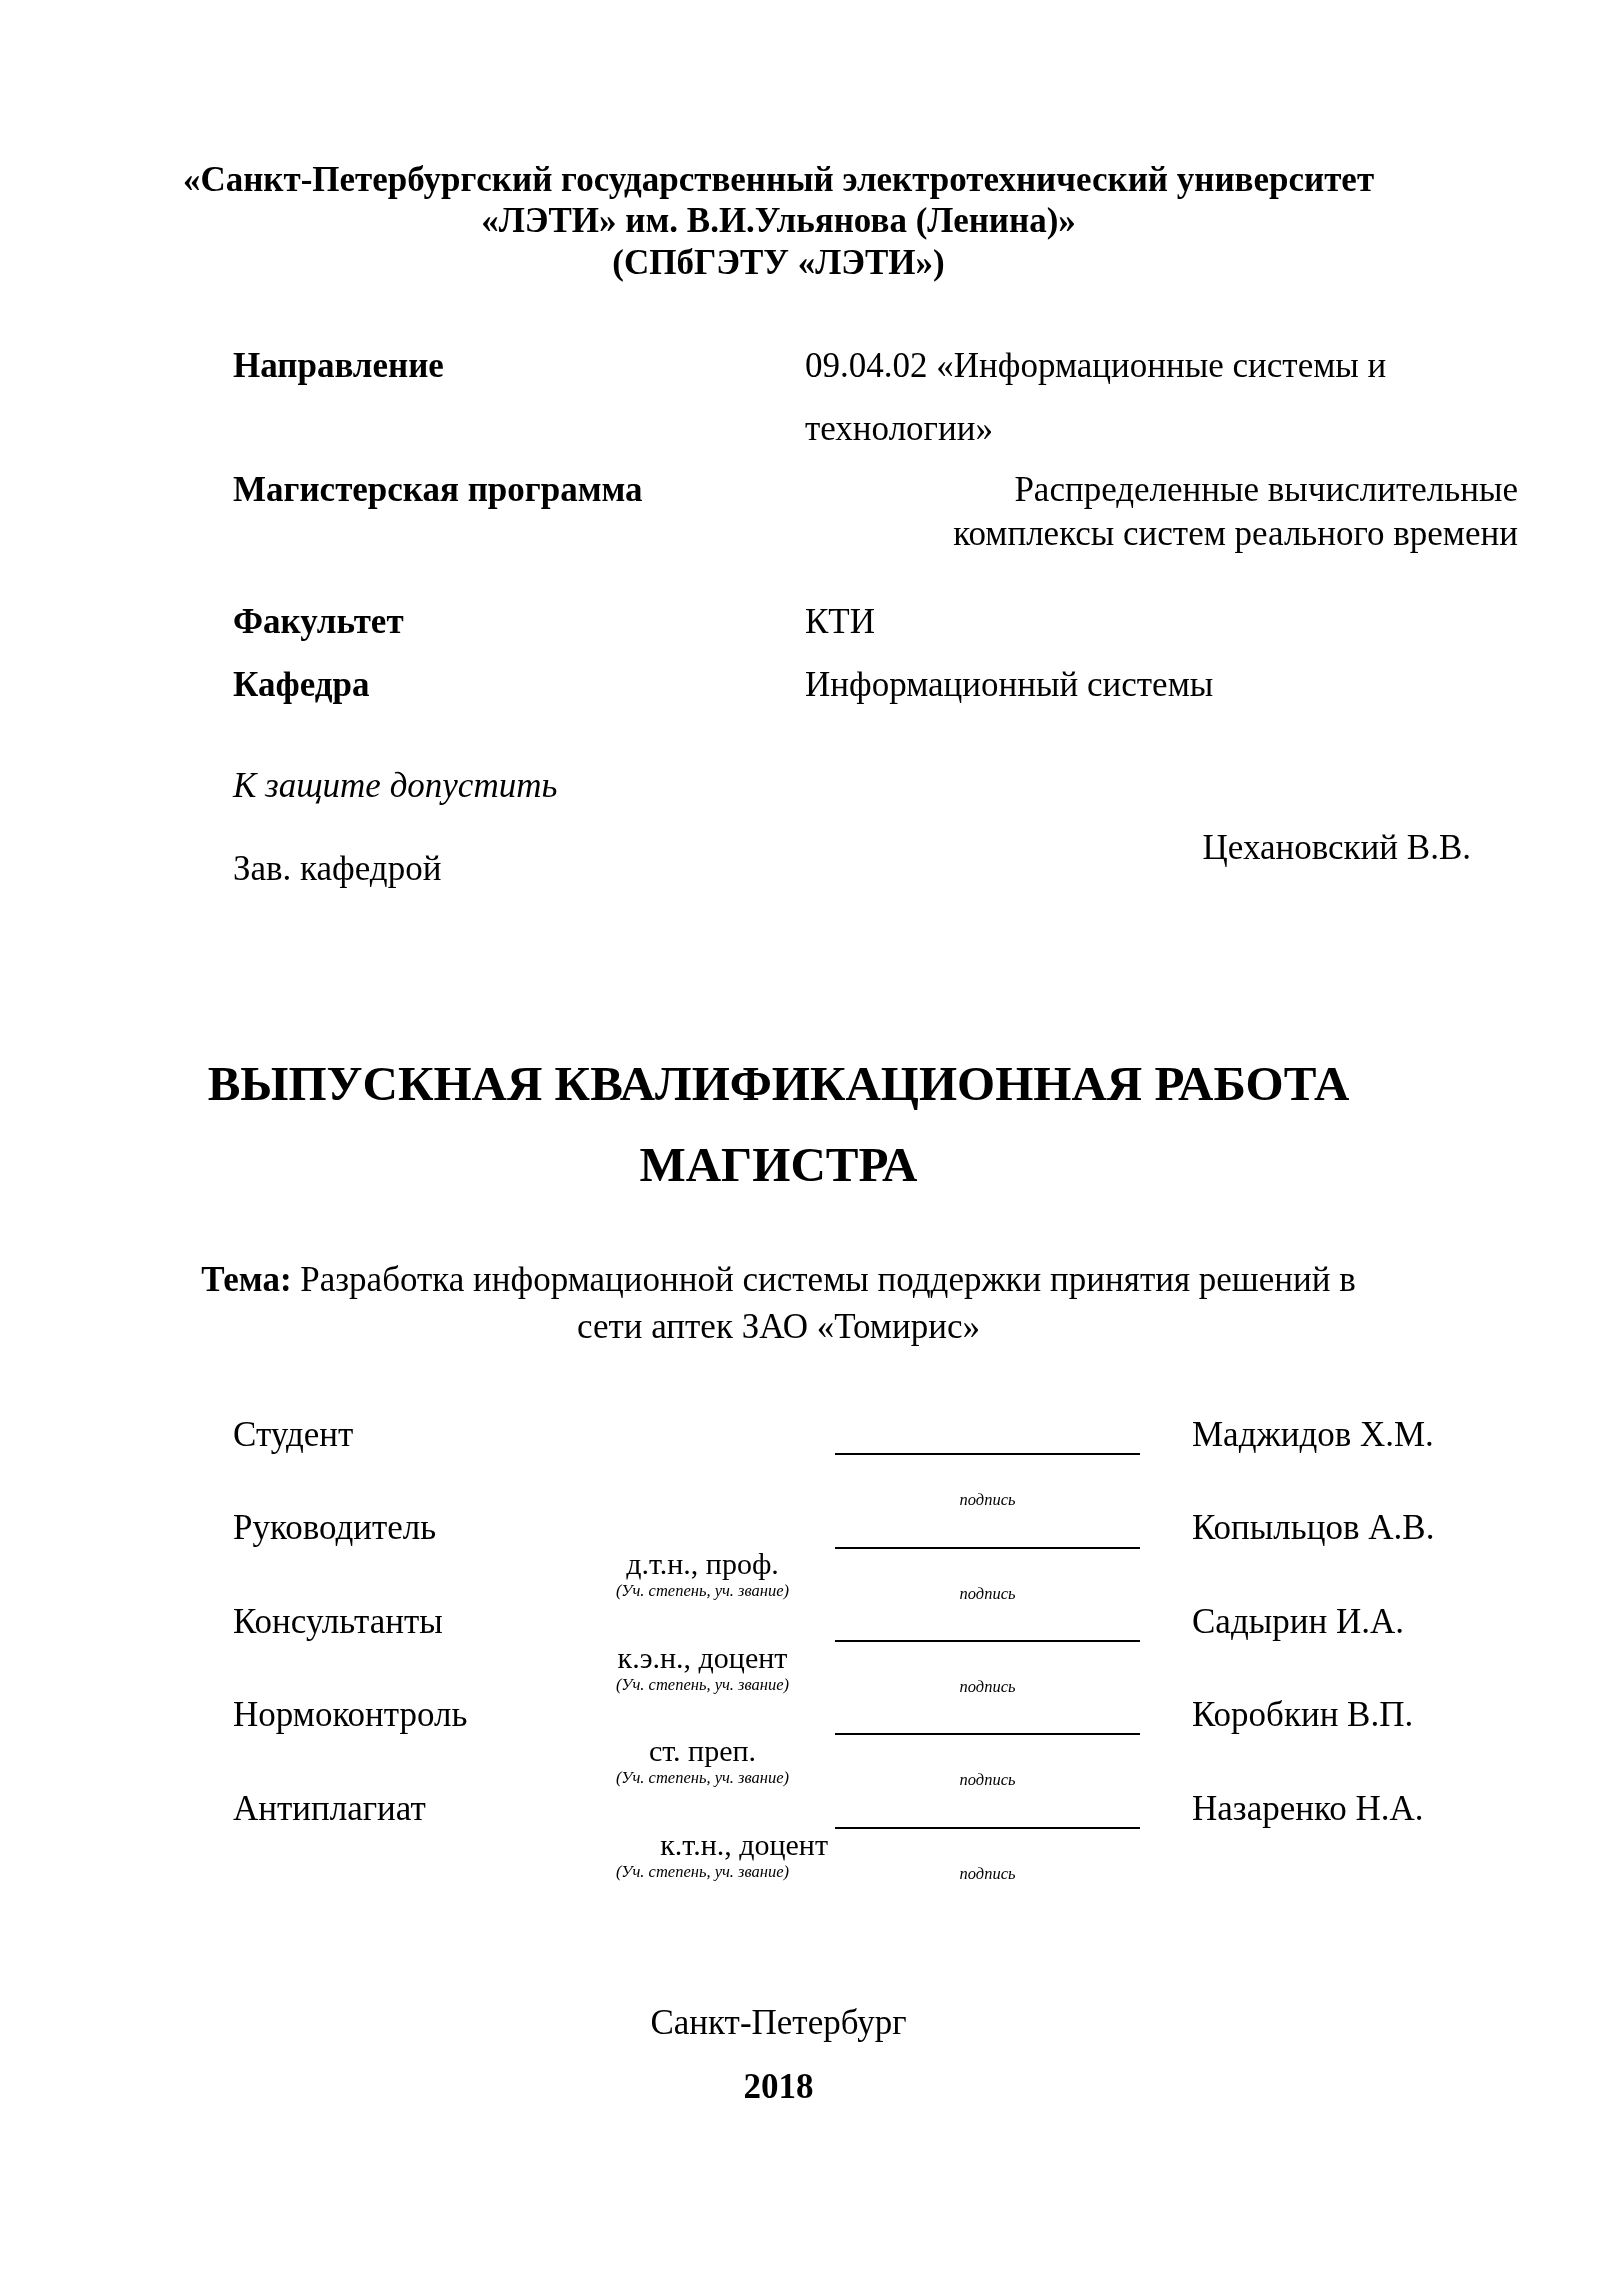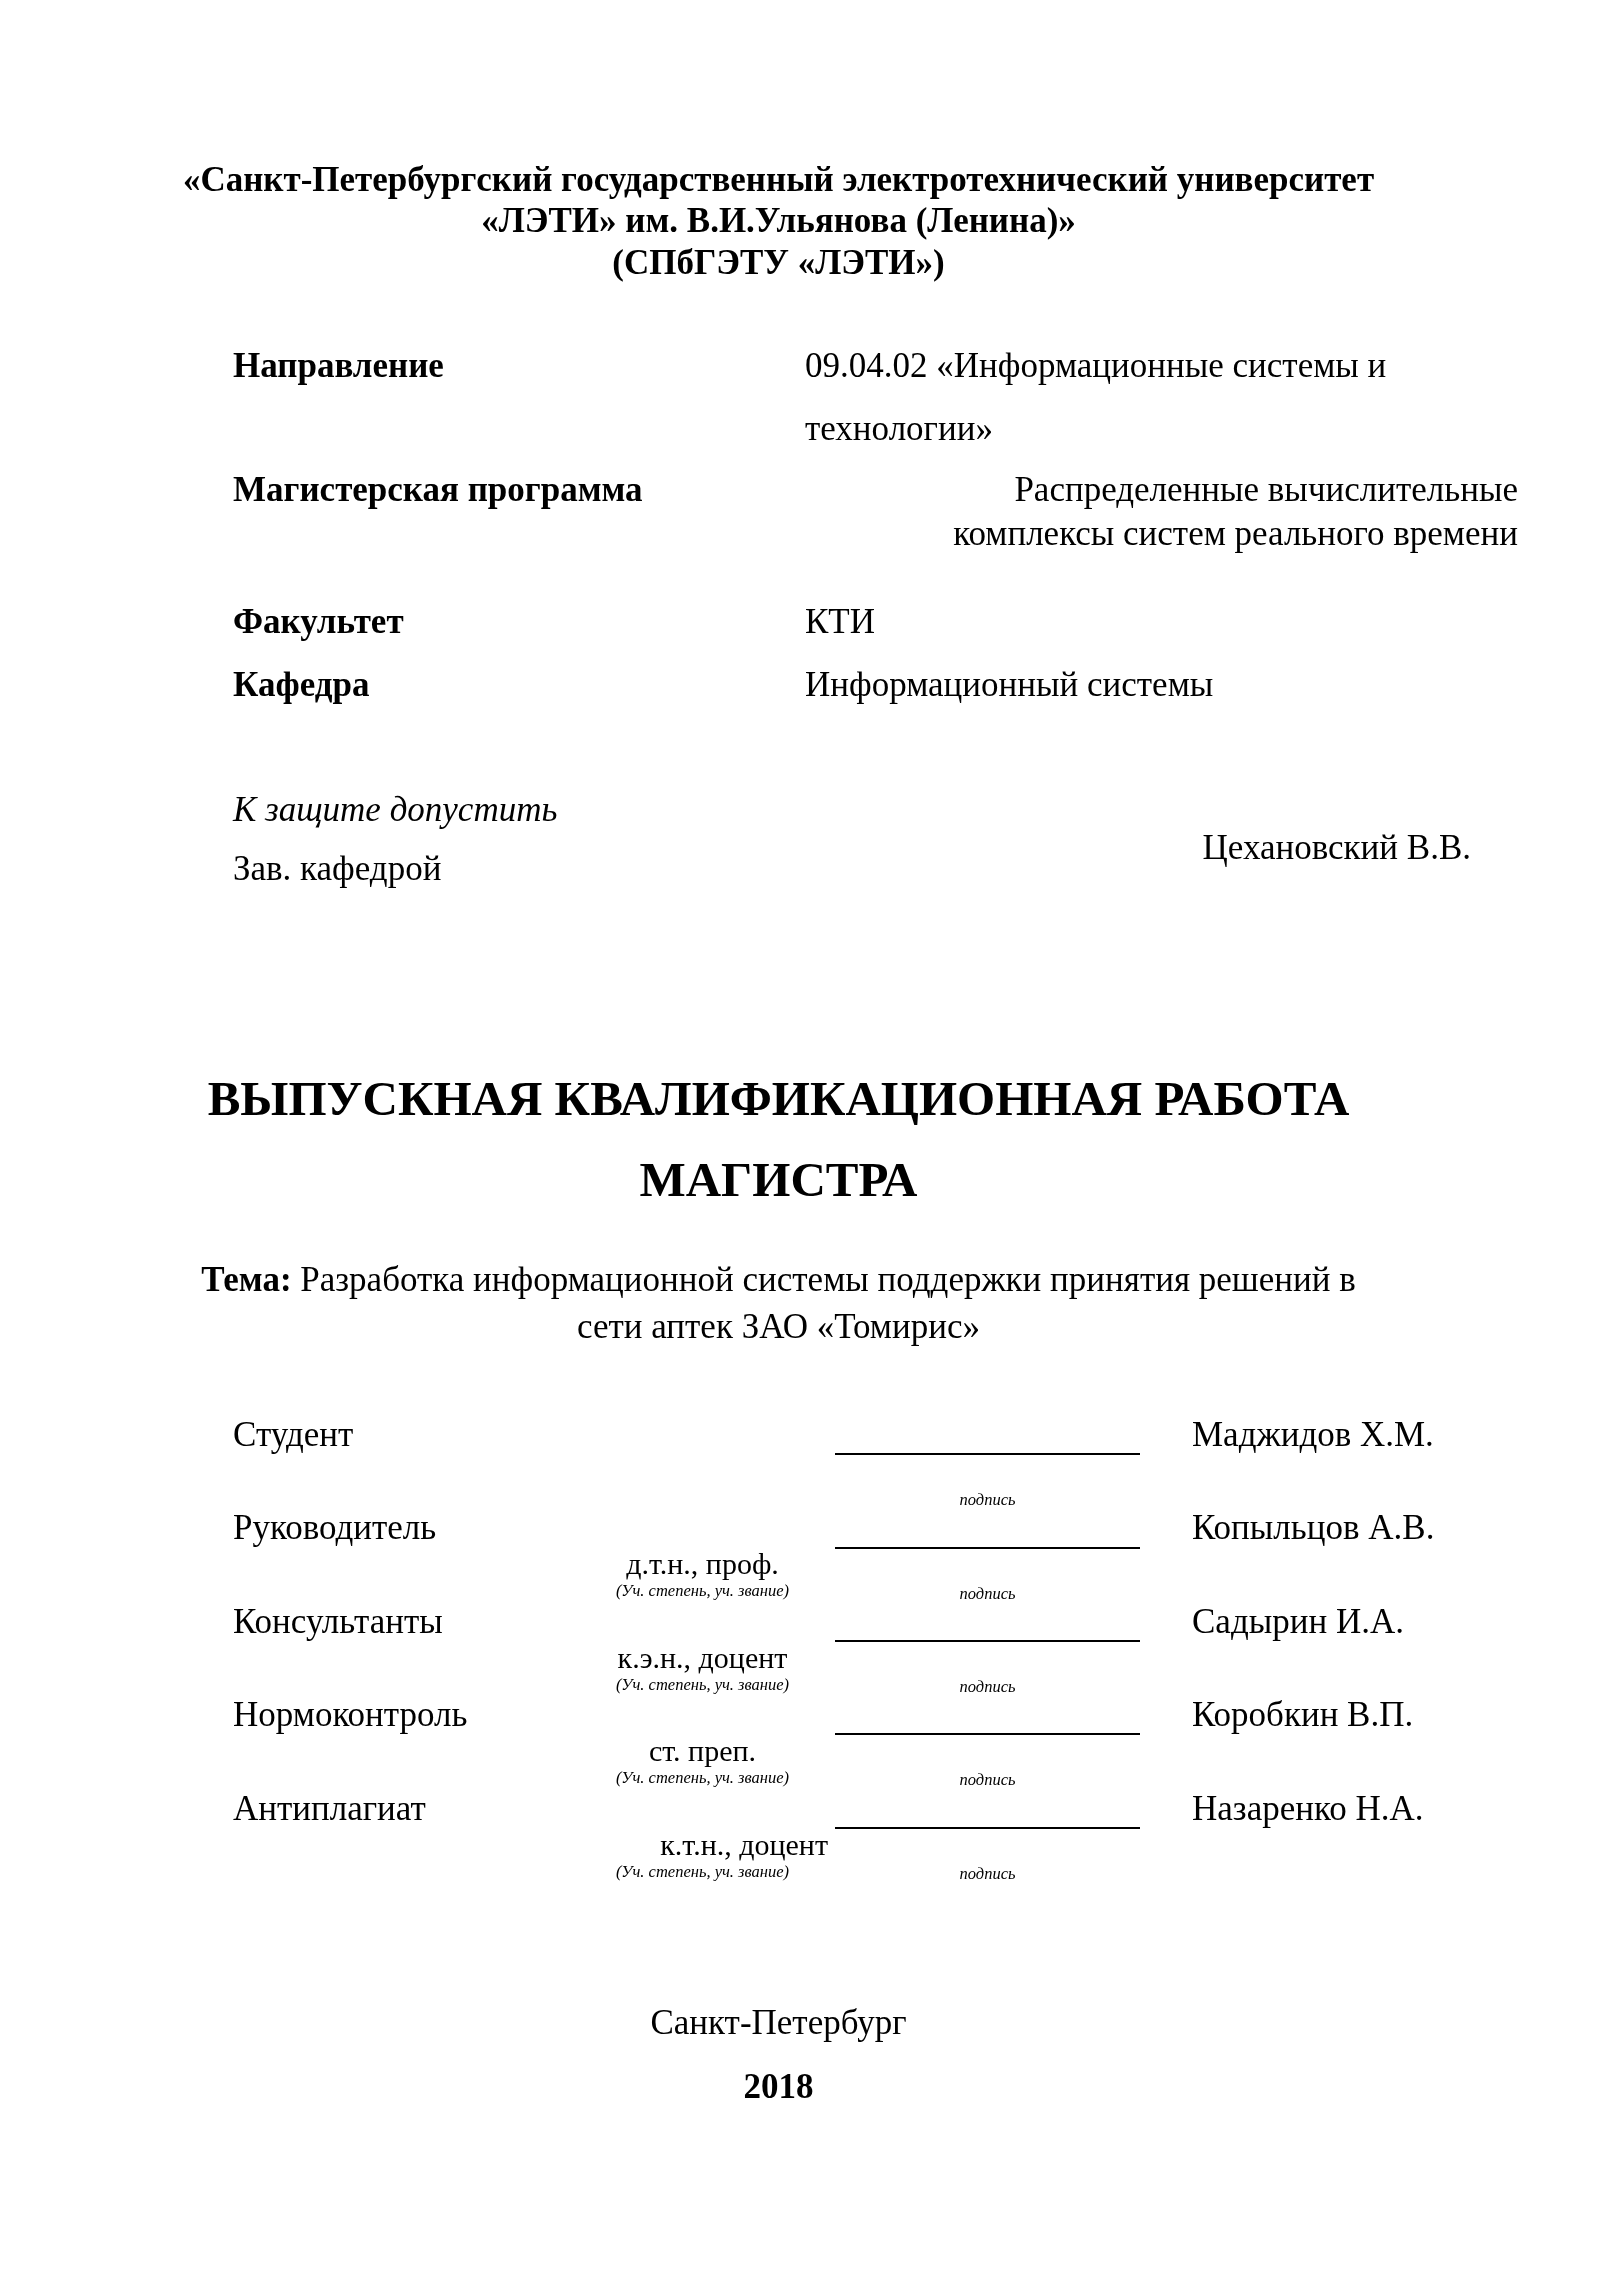--- a/index.html
+++ b/index.html
@@ -3,21 +3,21 @@
 <meta charset="utf-8">
 <style>
   html, body { margin:0; padding:0; background:#ffffff; }
   body { width:1623px; height:2295px; position:relative; overflow:hidden;
          font-family: "Liberation Serif", "DejaVu Serif", serif; color:#000; }
   .abs { position:absolute; white-space:nowrap; line-height:1; }
   .c { left:0; width:1557px; text-align:center; }
   .b { font-weight:bold; }
   .i { font-style:italic; }
   .f45 { font-size:35px; }
-  .f64 { font-size:49px;margin-top:15px; }
+  .f64 { font-size:49px; }
   .small { font-size:16.5px; font-style:italic; }
   .sigline { position:absolute; height:0; border-top:2.4px solid #000; left:835px; width:305px; }
   .center-col { position:absolute; text-align:center; white-space:nowrap; line-height:1;margin-top:32px; }
 </style>
 </head>
 <body>
 
 <div class="abs c b f45" style="top:162px;">«Санкт-Петербургский государственный электротехнический университет</div>
 <div class="abs c b f45" style="top:203px;">«ЛЭТИ» им. В.И.Ульянова (Ленина)»</div>
 <div class="abs c b f45" style="top:245px;">(СПбГЭТУ «ЛЭТИ»)</div>
@@ -29,21 +29,21 @@
 <div class="abs b f45" style="left:233px; top:472px;">Магистерская программа</div>
 <div class="abs f45" style="right:105px; top:472px; text-align:left;">Распределенные вычислительные</div>
 <div class="abs f45" style="right:105px; top:516px; text-align:right;">комплексы систем реального времени</div>
 
 <div class="abs b f45" style="left:233px; top:604px;">Факультет</div>
 <div class="abs f45" style="left:805px; top:604px;">КТИ</div>
 
 <div class="abs b f45" style="left:233px; top:667px;">Кафедра</div>
 <div class="abs f45" style="left:805px; top:667px;">Информационный системы</div>
 
-<div class="abs i f45" style="left:233px; top:768px;margin-top:24px;">К защите допустить</div>
+<div class="abs i f45" style="left:233px; top:768px;">К защите допустить</div>
 <div class="abs f45" style="left:233px; top:851px;">Зав. кафедрой</div>
 <div class="abs f45" style="right:152px; top:830px; text-align:right;">Цехановский В.В.</div>
 
 <div class="abs c b f64" style="top:1059px;">ВЫПУСКНАЯ КВАЛИФИКАЦИОННАЯ РАБОТА</div>
 <div class="abs c b f64" style="top:1140px;">МАГИСТРА</div>
 
 <div class="abs c f45" style="top:1262px;">
   <span class="b">Тема:</span><span> Разработка информационной системы поддержки принятия решений в</span>
 </div>
 <div class="abs c f45" style="top:1309px;">сети аптек ЗАО «Томирис»</div>

